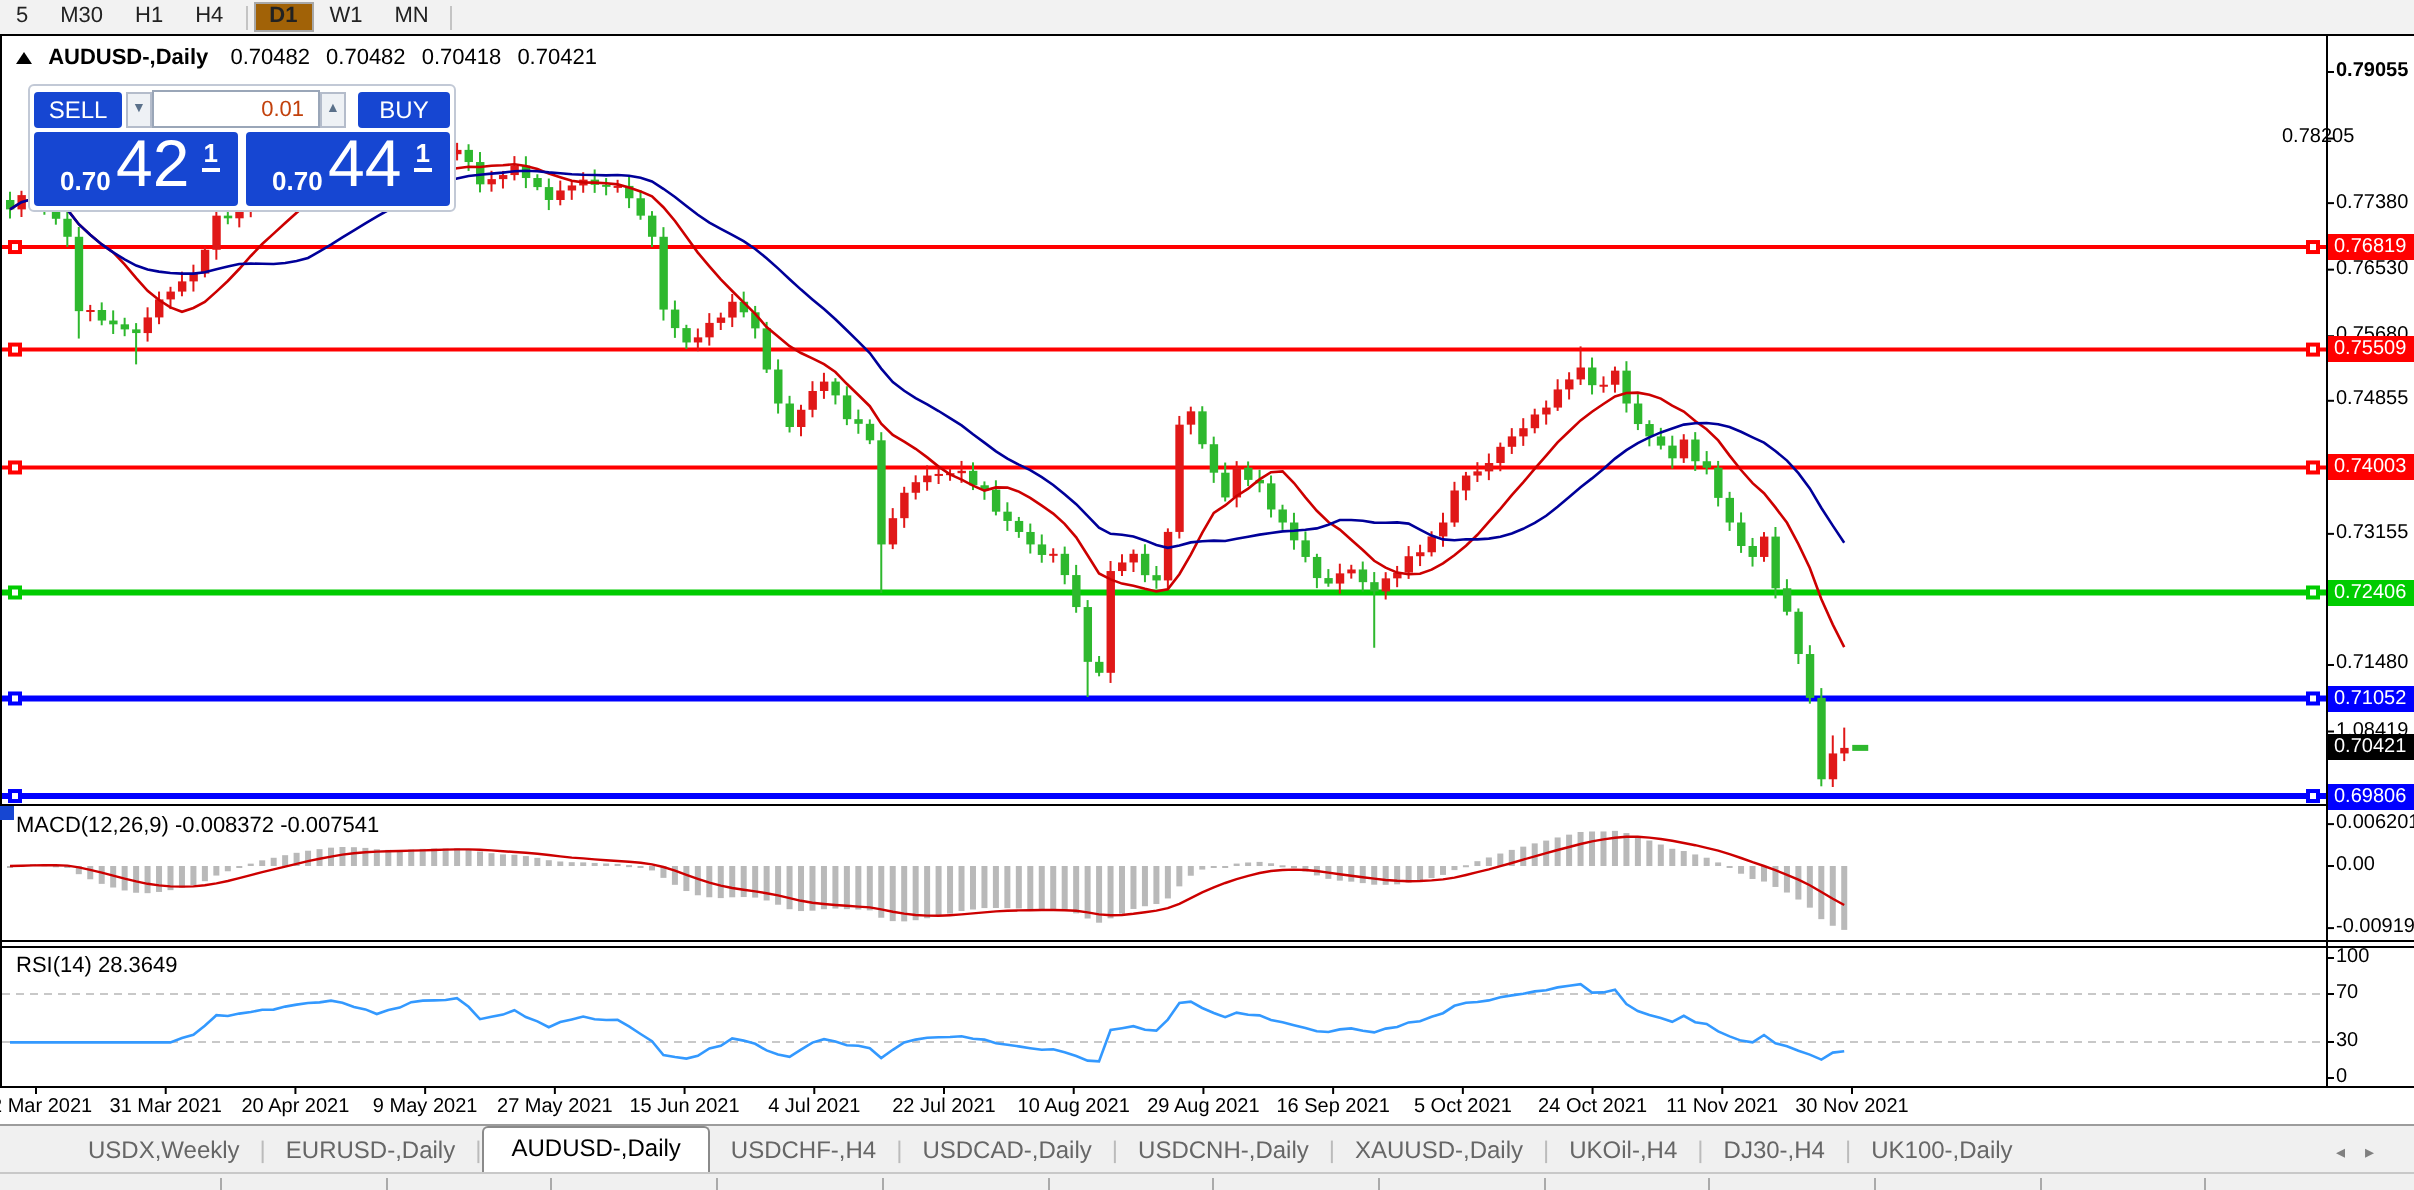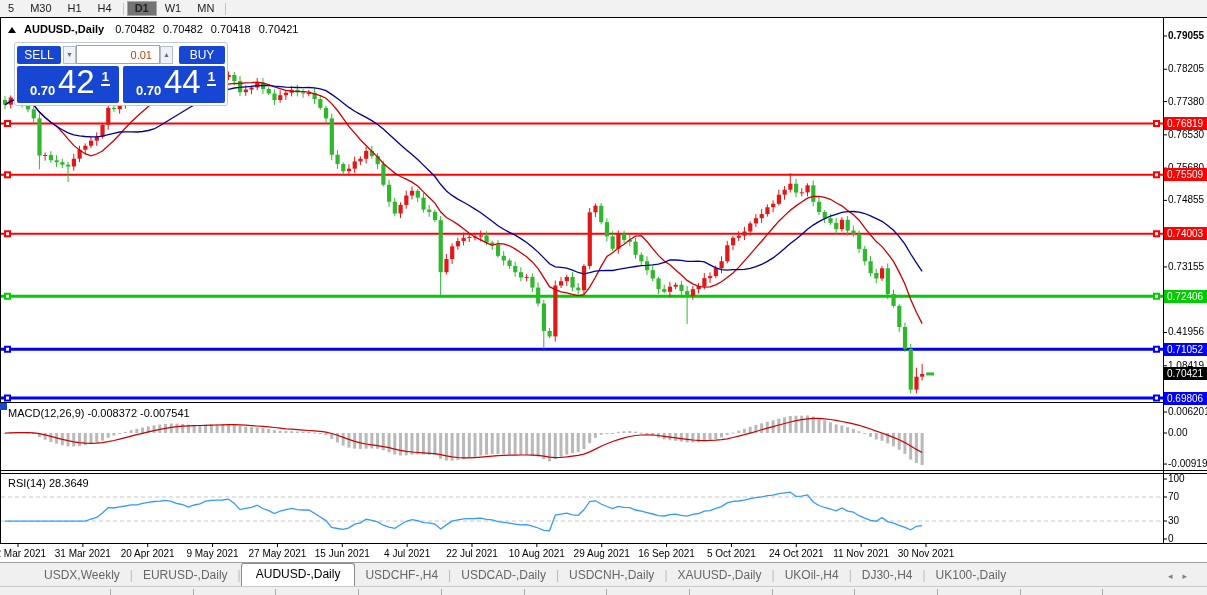--- a/index.html
+++ b/index.html
@@ -2,21 +2,21 @@
 <html><head>
 <meta charset="utf-8">
 <style>
   html,body{margin:0;padding:0;}
   body{width:1207px;height:595px;position:relative;overflow:hidden;background:#fff;
        font-family:"Liberation Sans",sans-serif;-webkit-font-smoothing:antialiased;}
   
   .toolbar{position:absolute;left:0;top:0;width:1207px;height:17px;background:#f2f2f2;
            border-bottom:1px solid #9c9c9c;display:flex;align-items:center;font-size:11px;color:#222;}
   .tfbtn{padding:0 8px;height:15px;line-height:15px;cursor:default;}
-  .tfbtn.active{background:#737373;border:1px solid #a8a8a8;height:13px;line-height:13px;padding:0 7px;font-weight:bold;}
+  .tfbtn.active{background:#a16207;border:1px solid #a8a8a8;height:13px;line-height:13px;padding:0 7px;font-weight:bold;}
   .tfsep{width:1px;height:12px;background:#c4c4c4;margin:0 3px;}
   
   .chart-header{position:absolute;left:8px;top:23px;font-size:11px;color:#000;z-index:5;white-space:nowrap;}
   .chart-header .tri{display:inline-block;width:0;height:0;border-left:4px solid transparent;
         border-right:4px solid transparent;border-bottom:6px solid #000;margin-right:5px;}
   .chart-header b{font-weight:bold;margin-right:8px;}
   .chart-header span.num{margin-right:5px;}
   
   .oneclick{position:absolute;left:14px;top:42px;width:212px;height:62px;background:#fff;
             border:1px solid #c2c9d6;border-radius:3px;z-index:6;}
@@ -662,27 +662,27 @@
   <div class="panel-label" style="left:8px;top:407px;">
     <span>MACD(12,26,9)</span>
     <span>-0.008372</span>
     <span>-0.007541</span>
   </div>
   <div class="panel-label" style="left:8px;top:477px;">
     <span>RSI(14)</span>
     <span>28.3649</span>
   </div>
 <div class="axlab" style="left: 1168px; top: 30px; font-weight: bold;">0.79055</div>
-    <div class="axlab" style="left: 1168px; top: 63.2694px; text-align: right;">0.78205</div>
+    <div class="axlab" style="left: 1141px; top: 63.2694px; text-align: right;">0.78205</div>
     <div class="axlab" style="left: 1168px; top: 95.5603px;">0.77380</div>
     <div class="axlab" style="left: 1168px; top: 128.83px;">0.76530</div>
     <div class="axlab" style="left: 1168px; top: 162.099px;">0.75680</div>
     <div class="axlab" style="left: 1168px; top: 194.39px;">0.74855</div>
     <div class="axlab" style="left: 1168px; top: 260.929px;">0.73155</div>
-    <div class="axlab" style="left: 1168px; top: 326.489px;">0.41956</div>
+    <div class="axlab" style="left: 1168px; top: 326.489px;">0.71480</div>
     <div class="axlab" style="left: 1168px; top: 359.759px;">1.08419</div>
     <div class="badge" style="left: 1164px; top: 117.018px; background: rgb(255, 0, 0);">0.76819</div>
     <div class="badge" style="left: 1164px; top: 168.292px; background: rgb(255, 0, 0);">0.75509</div>
     <div class="badge" style="left: 1164px; top: 227.238px; background: rgb(255, 0, 0);">0.74003</div>
     <div class="badge" style="left: 1164px; top: 289.745px; background: rgb(0, 204, 0); color: rgb(255, 255, 255);">0.72406</div>
     <div class="badge" style="left: 1164px; top: 342.741px; background: rgb(0, 0, 255);">0.71052</div>
     <div class="badge" style="left: 1164px; top: 391.51px; background: rgb(0, 0, 255);">0.69806</div>
     <div class="badge" style="left: 1164px; top: 367.439px; background: rgb(0, 0, 0);">0.70421</div>
     <div class="axlab" style="left: 1168px; top: 406.051px;">0.006201</div>
     <div class="axlab" style="left: 1168px; top: 427px;">0.00</div>

